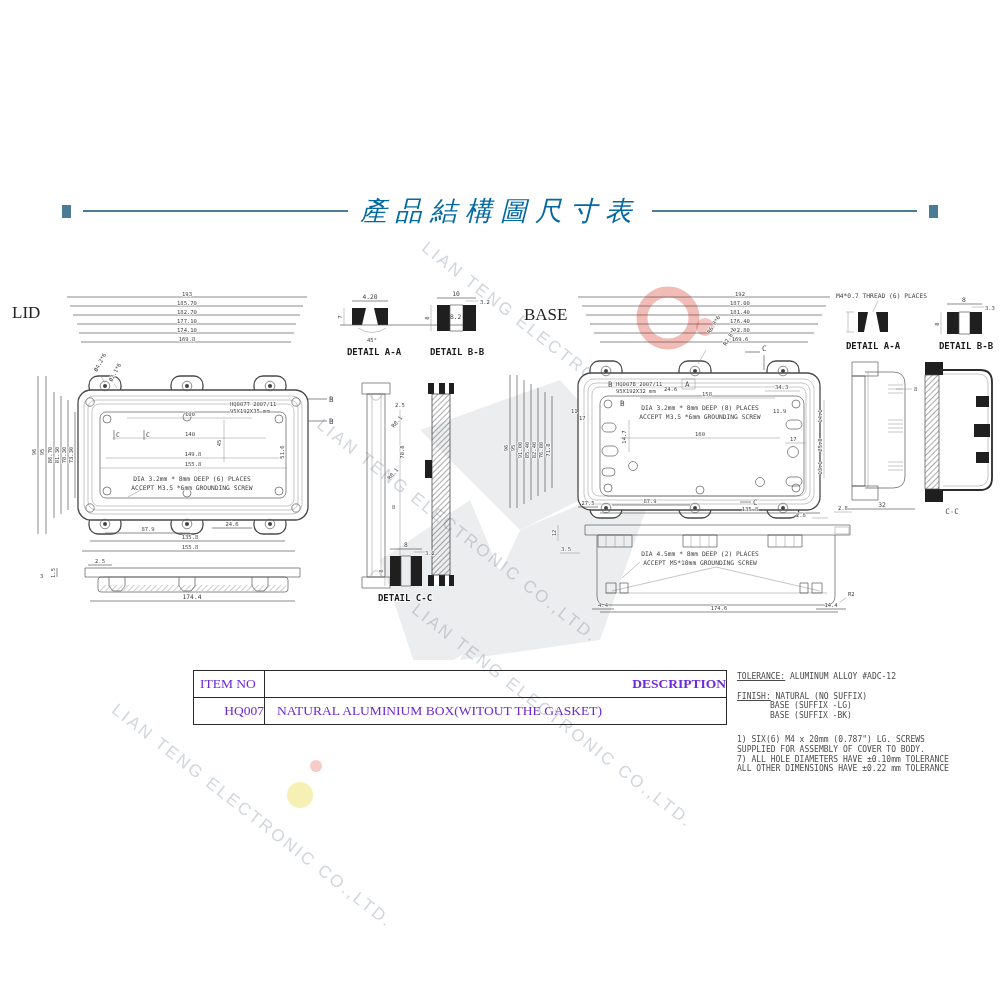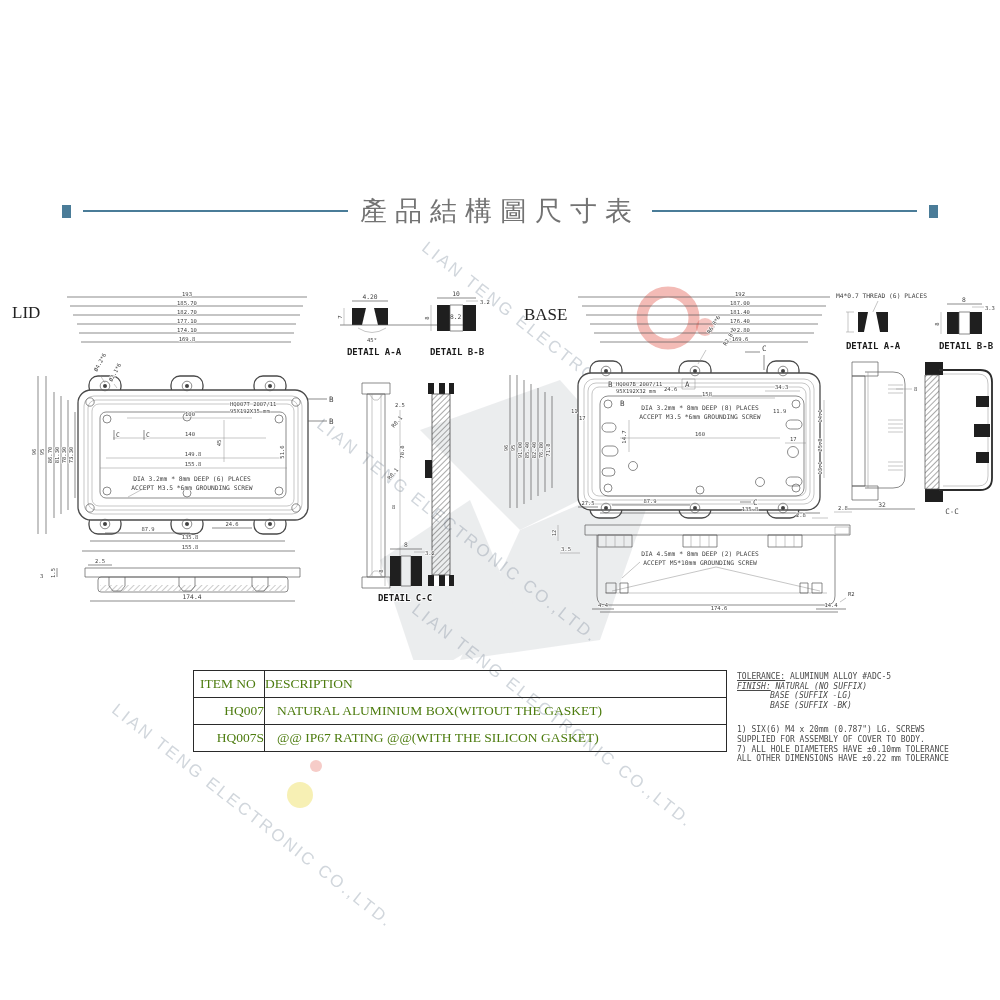--- a/index.html
+++ b/index.html
@@ -8,53 +8,53 @@
   
   .wm{position:absolute;font-size:17px;letter-spacing:2.5px;color:#c6cdd4;opacity:.8;
       transform:rotate(38deg);transform-origin:0 0;white-space:nowrap;z-index:0;
       font-family:"Liberation Sans",sans-serif;}
   .blob{position:absolute;border-radius:50%;z-index:0;}
   
   .banner{position:absolute;left:62px;right:62px;top:192px;height:38px;display:flex;
           align-items:center;gap:12px;z-index:2;}
   .bline{flex:1;height:2px;background:#4a7c98;}
   .bsq{width:9px;height:13px;background:#4a7c98;}
-  .btitle{font-size:27px;letter-spacing:8px;color:#737373;
-          font-family:"DejaVu Sans",sans-serif;white-space:nowrap;}
+  .btitle{font-size:27px;letter-spacing:8px;color:#0369a1;
+          font-family:"DejaVu Sans",sans-serif;white-space:nowrap;font-style:italic;}
   
   #drw{position:absolute;left:0;top:250px;width:1000px;height:410px;z-index:1;}
   #drw line,#drw path,#drw rect,#drw circle{vector-effect:non-scaling-stroke;}
   #drw .ln{stroke:#5a5a5a;stroke-width:.7;fill:none;}
   #drw .thk{stroke:#4a4a4a;stroke-width:1.3;fill:#fff;}
   #drw .thn{stroke:#8c8c8c;stroke-width:.5;fill:none;}
   #drw .blk{fill:#1f1f1f;stroke:none;}
   #drw .wht{fill:#ffffff;stroke:none;}
   #drw text{font-family:"DejaVu Sans Mono",monospace;fill:#3f3f3f;
             paint-order:stroke;stroke:#fff;stroke-width:1.2px;}
   #drw .t5{font-size:5.5px;}
   #drw .t6{font-size:6.3px;}
   #drw .t7{font-size:7.5px;}
   #drw .lb{font-size:9px;fill:#1b1b1b;font-weight:bold;stroke-width:1.6px;}
   #drw .big{font-size:17px;font-family:"Liberation Serif",serif;fill:#222;stroke-width:1.8px;}
   
   .itbl{position:absolute;left:193px;top:670px;width:534px;border-collapse:collapse;z-index:2;
-        font-family:"Liberation Serif",serif;font-size:13.5px;color:#4d7c0f;}
+        font-family:"Liberation Serif",serif;font-size:13.5px;color:#6d28d9;}
   .itbl td,.itbl th{border:1.5px solid #2a2a2a;height:26px;font-weight:normal;
         background:transparent;padding:0;}
   .itbl .c-item{width:64px;padding-left:6px;text-align:right;}
   .itbl .c-desc{padding-left:12px;text-align:left;}
   .itbl thead .c-item{text-align:left;padding-left:6px;}
-  .itbl thead .c-desc{text-align:left;padding-left:0;}
+  .itbl thead .c-desc{text-align:right;padding-left:0;font-weight:bold;}
   
   .notes{position:absolute;left:737px;top:672px;width:250px;z-index:2;color:#4a4a4a;
          font-family:"DejaVu Sans Mono",monospace;font-size:8px;line-height:1.2;}
   .notes .u{text-decoration:underline;}
   .ind{margin-left:33px;}
   .ind2{margin-left:0;}
-  .mt9{margin-top:0;font-style:italic;}
+  .mt9{margin-top:10px;}
   .mt14{margin-top:15px;}
 </style>
 </head>
 <body>
 
 <div class="wm" style="left:430px;top:238px;">LIAN TENG ELECTRONIC CO.,LTD.</div>
 <div class="wm" style="left:325px;top:415px;">LIAN TENG ELECTRONIC CO.,LTD.</div>
 <div class="wm" style="left:120px;top:700px;">LIAN TENG ELECTRONIC CO.,LTD.</div>
 <div class="wm" style="left:420px;top:600px;">LIAN TENG ELECTRONIC CO.,LTD.</div>
 <div class="blob" style="left:287px;top:782px;width:26px;height:26px;background:#f0e26a;opacity:.5;"></div>
@@ -527,31 +527,27 @@
     <tr>
       <th class="c-item">ITEM NO</th>
       <th class="c-desc">DESCRIPTION</th>
     </tr>
   </thead>
   <tbody>
     <tr>
       <td class="c-item">HQ007</td>
       <td class="c-desc">NATURAL ALUMINIUM BOX(WITOUT THE GASKET)</td>
     </tr>
-    <tr>
-      <td class="c-item">HQ007S</td>
-      <td class="c-desc">@@ IP67 RATING @@(WITH THE SILICON GASKET)</td>
-    </tr>
   </tbody>
 </table>
 
 <div class="notes">
   <div>
     <span class="u">TOLERANCE:</span>
-    <span>ALUMINUM ALLOY #ADC-5</span>
+    <span>ALUMINUM ALLOY #ADC-12</span>
   </div>
   <div class="mt9">
     <span class="u">FINISH:</span>
     <span>NATURAL (NO SUFFIX)</span>
     <div class="ind">BASE (SUFFIX -LG)</div>
     <div class="ind">BASE (SUFFIX -BK)</div>
   </div>
   <div class="mt14">
     <div>1) SIX(6) M4 x 20mm (0.787") LG. SCREWS</div>
     <div class="ind2">SUPPLIED FOR ASSEMBLY OF COVER TO BODY.</div>

